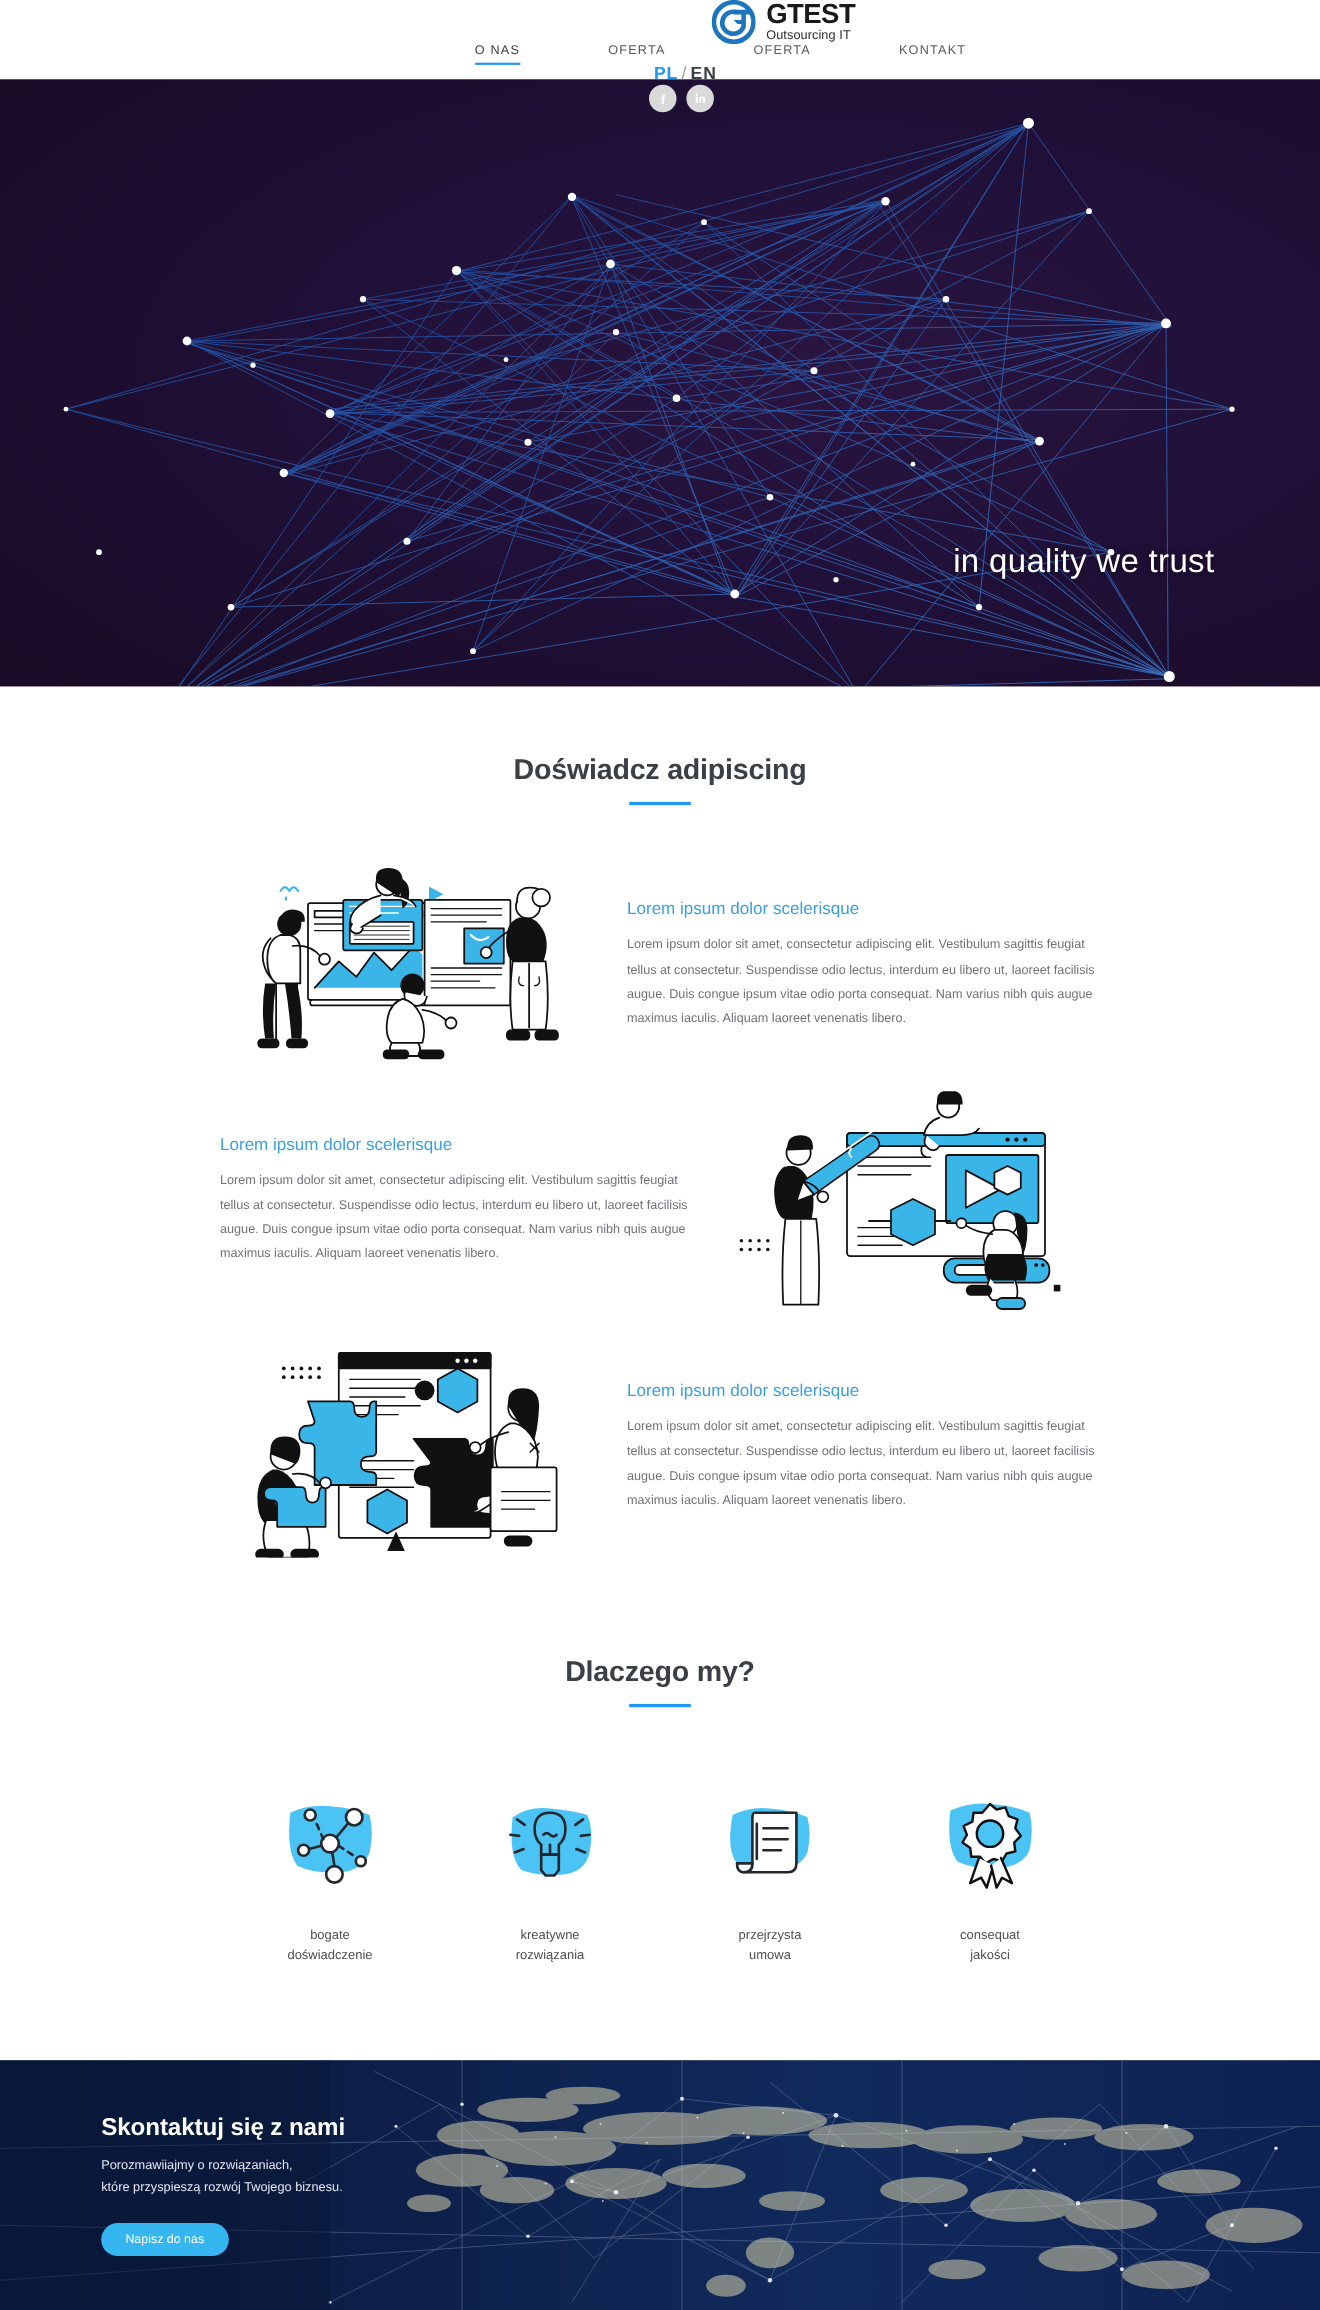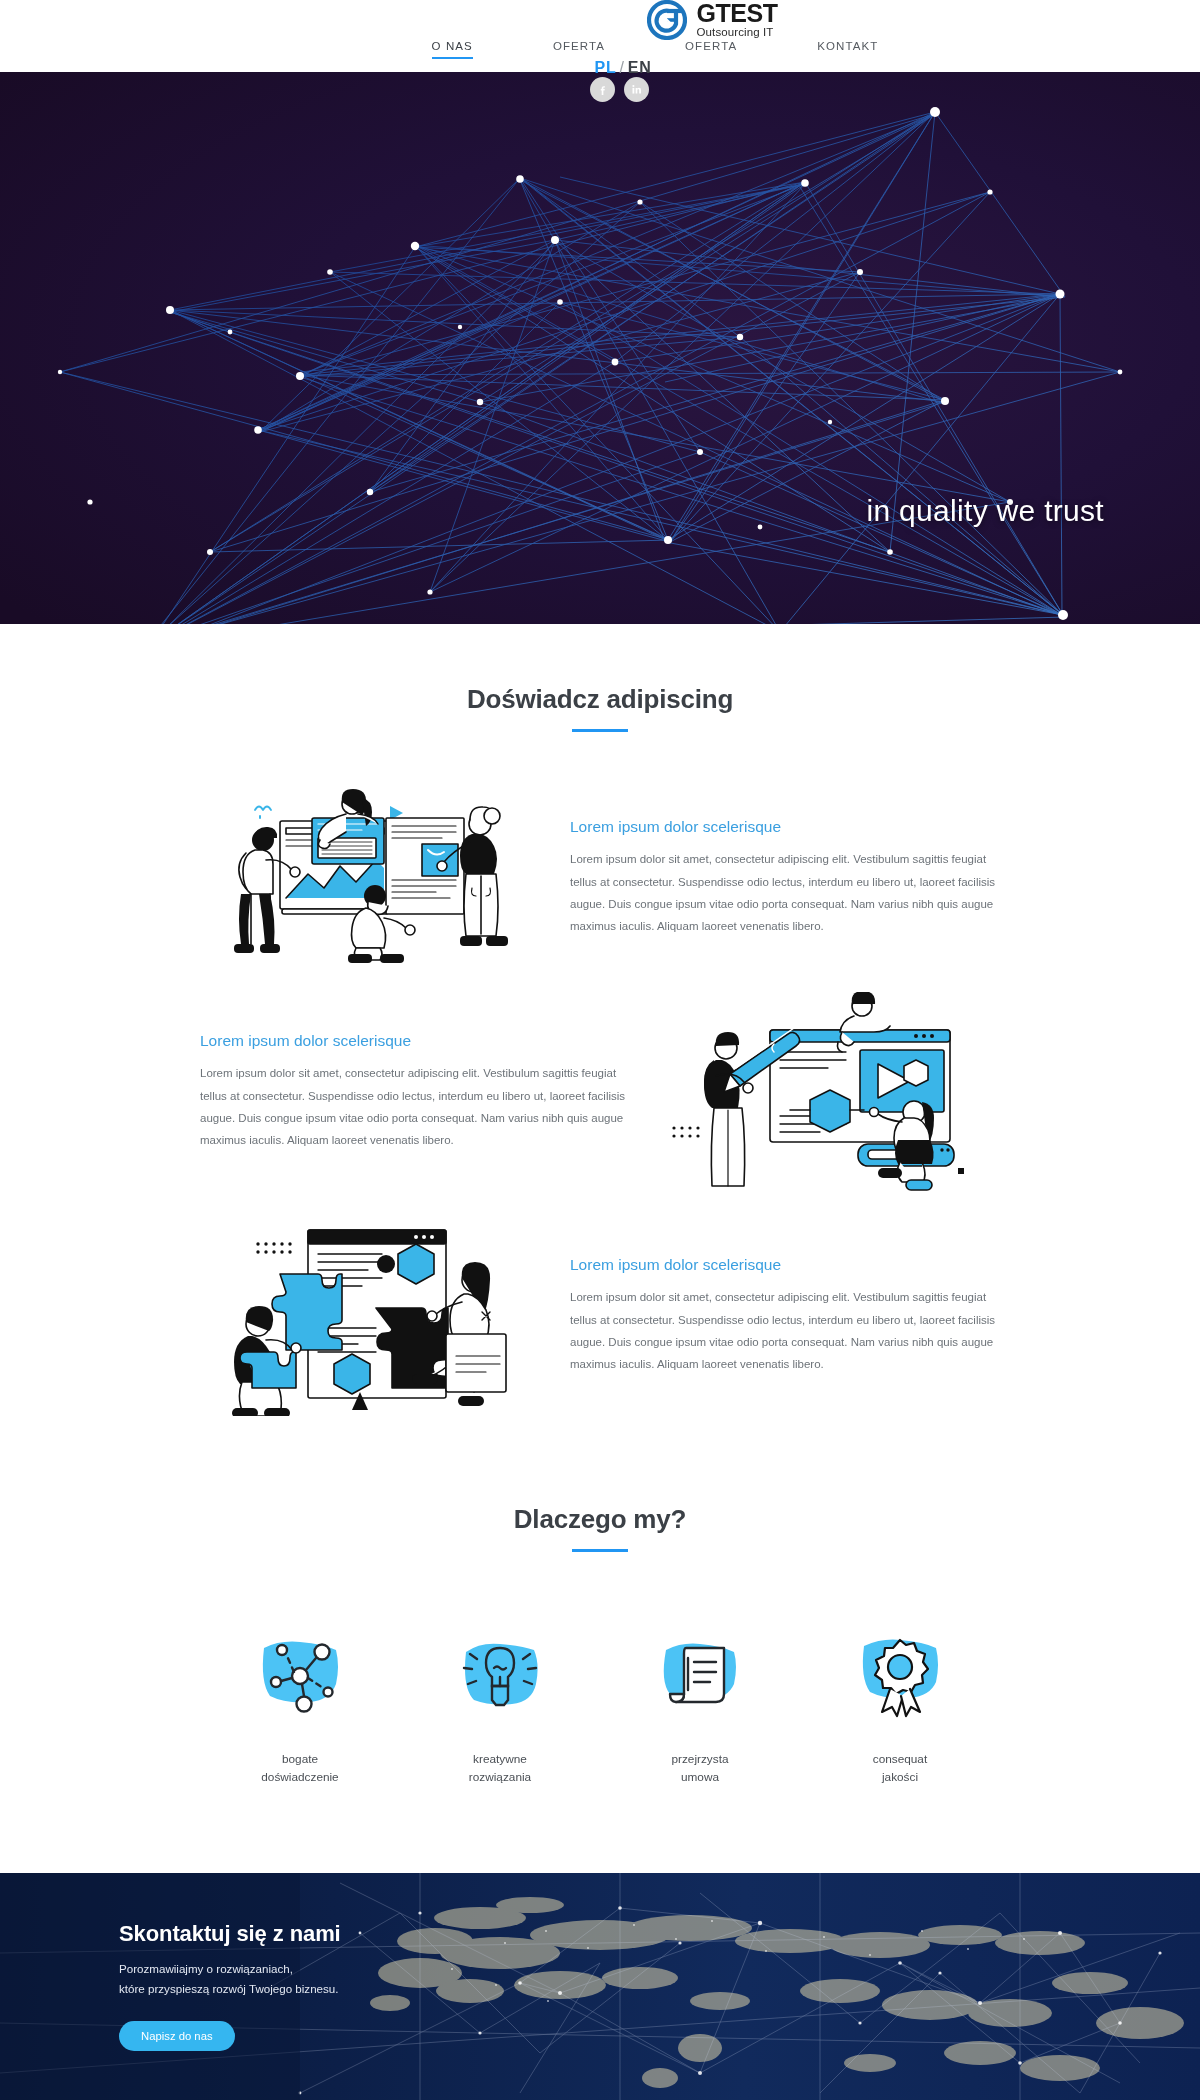--- a/index.html
+++ b/index.html
@@ -171,21 +171,21 @@
   .cta {
     position: relative;
     height: 235px;
     background: #0b1d45;
     overflow: hidden;
   }
   .cta-bg { position: absolute; inset: 0; width: 100%; height: 100%; }
   .cta-inner {
     position: relative;
     z-index: 2;
-    padding-left: 119px;
+    padding-left: 92px;
     padding-top: 48px;
   }
   .cta-title {
     color: #ffffff;
     font-size: 22px;
     font-weight: bold;
     letter-spacing: -0.1px;
   }
   .cta-sub {
     color: #e3e8f2;

